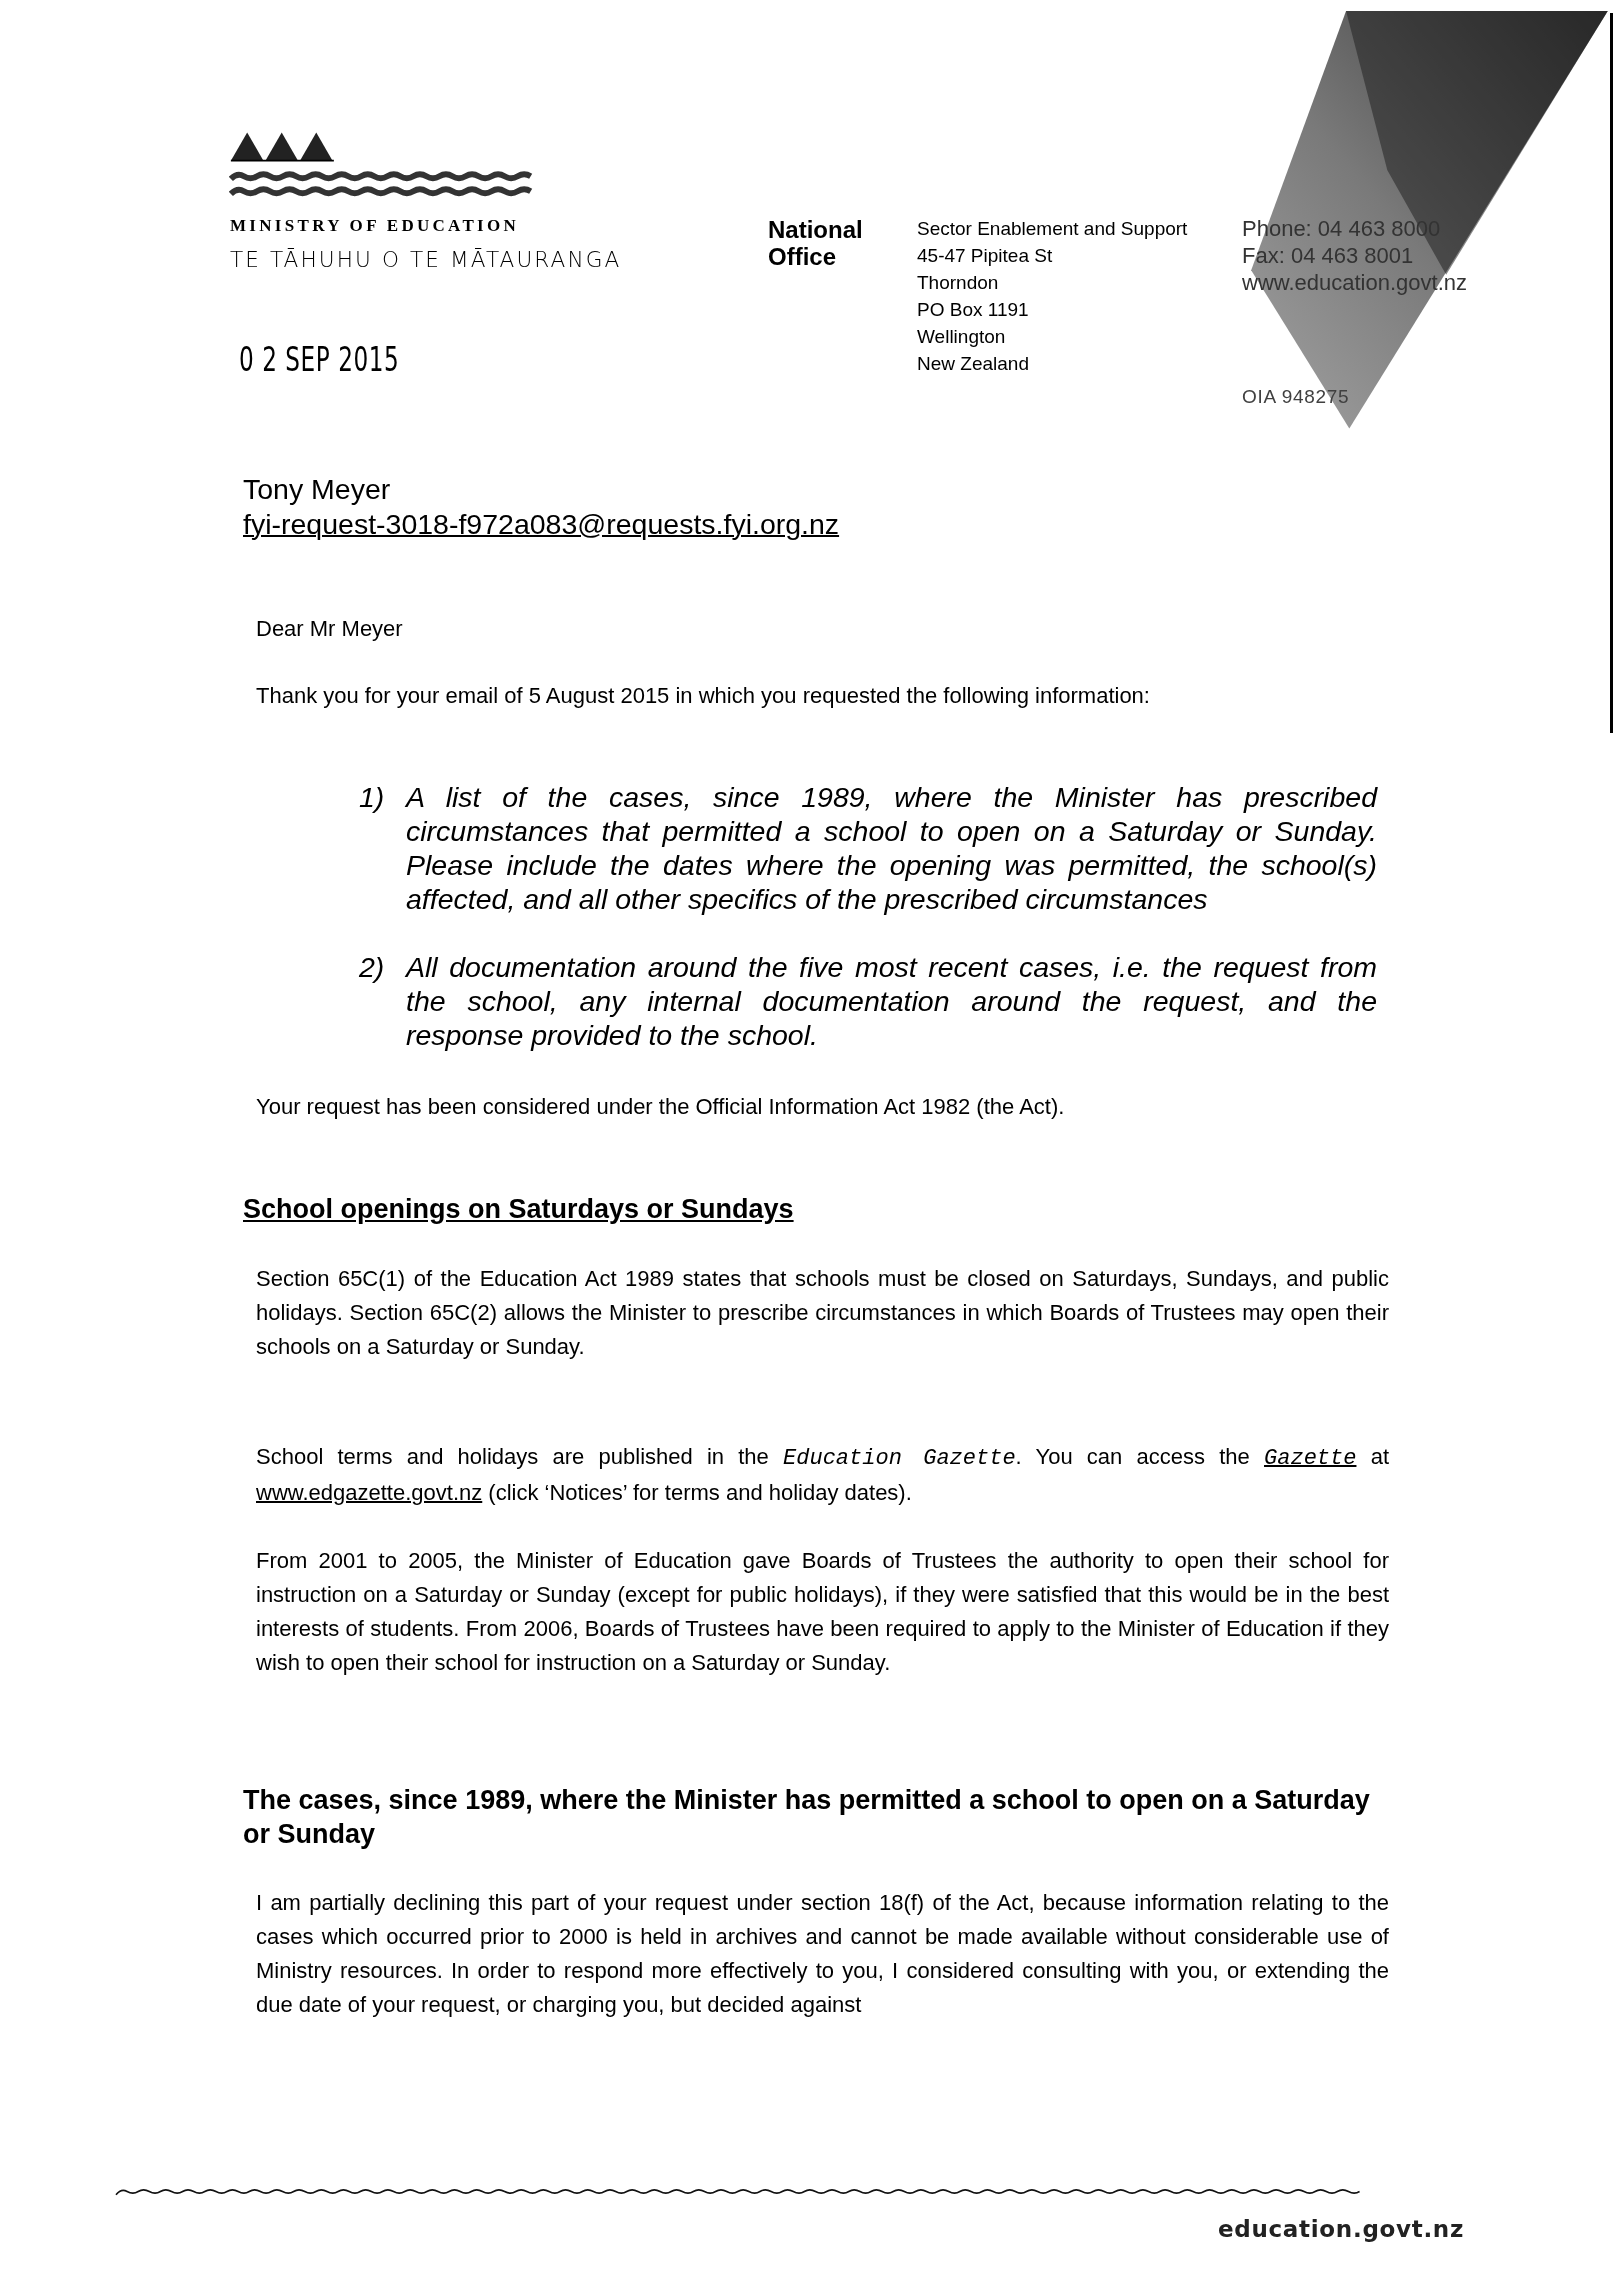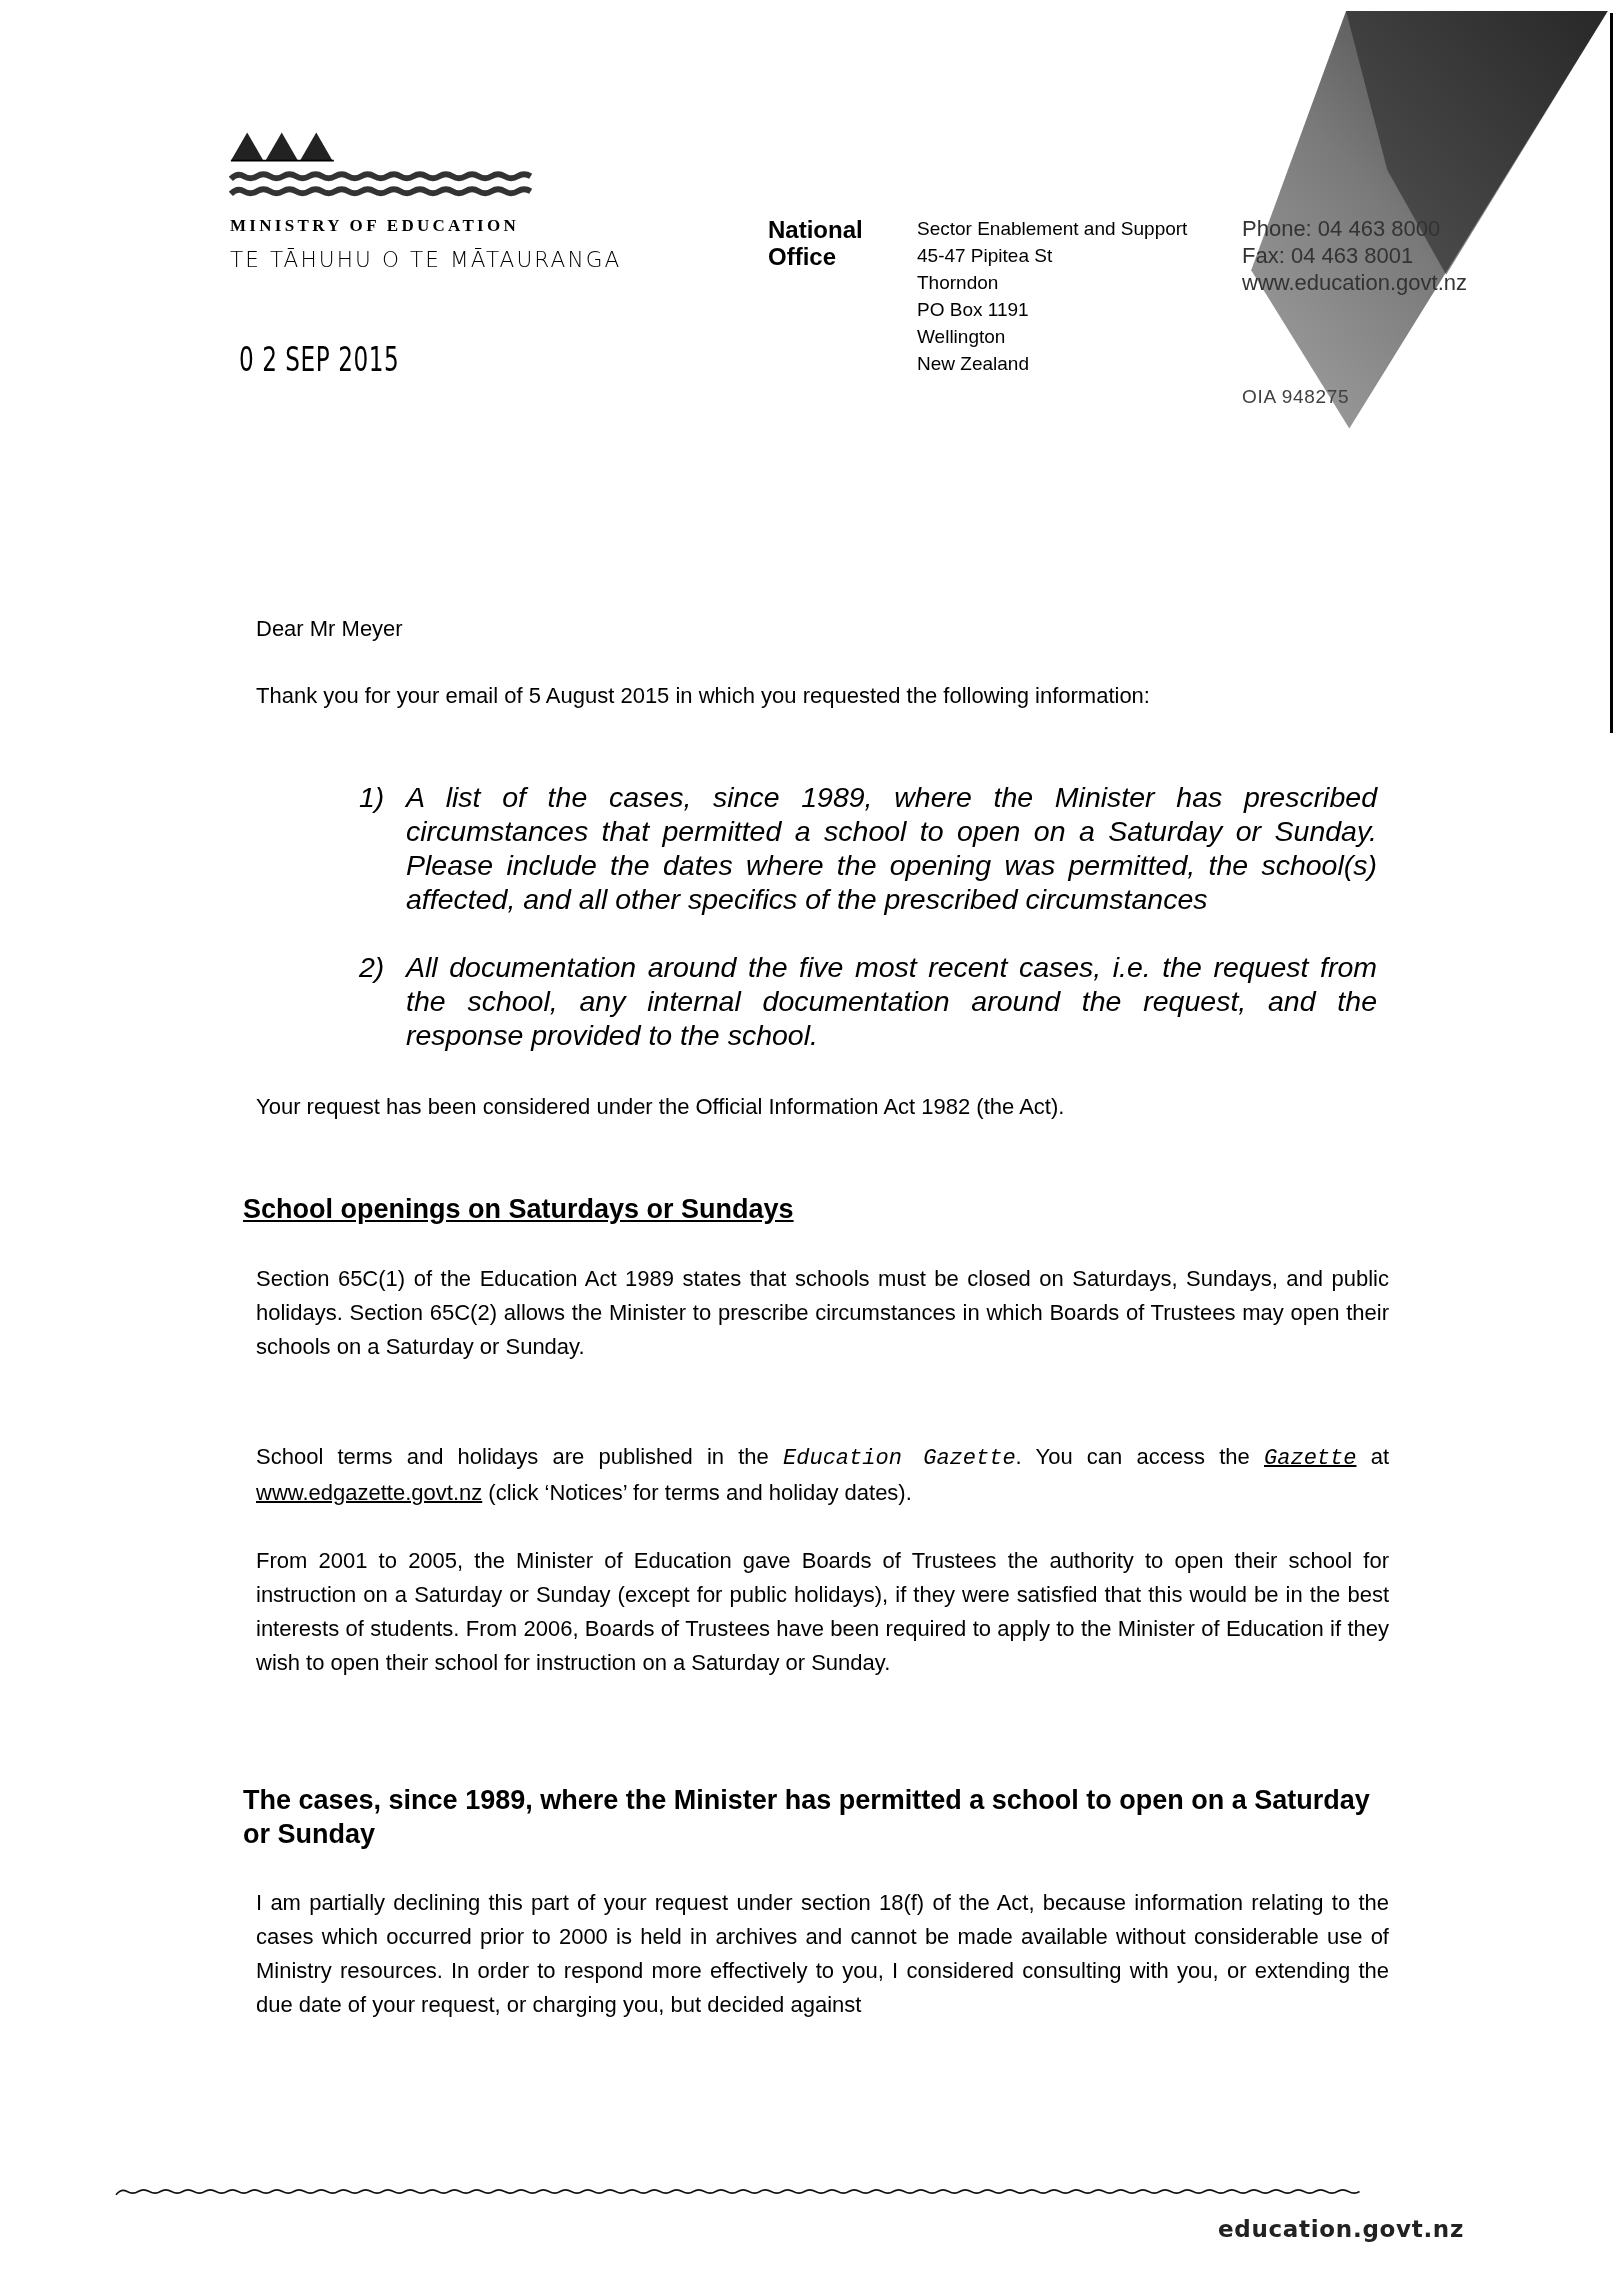--- a/index.html
+++ b/index.html
@@ -92,20 +92,22 @@
 <div class="contact">
   <div>Phone: 04 463 8000</div>
   <div>Fax: 04 463 8001</div>
   <div>www.education.govt.nz</div>
 </div>
 <div class="oia">OIA  948275</div>
 
 <div class="date-stamp">0 2  SEP 2015</div>
 
 <div class="recipient">
+  <div>Tony Meyer</div>
+  <a>fyi-request-3018-f972a083@requests.fyi.org.nz</a>
 </div>
 
 <div class="body-text salutation">Dear Mr Meyer</div>
 
 <div class="body-text" style="top:679px;">Thank you for your email of 5 August 2015 in which you requested the following information:</div>
 
 <div class="list" style="top:780px;">
   <div class="list-item">
     <span class="list-num">1)</span>
     <span class="list-text">A list of the cases, since 1989, where the Minister has prescribed circumstances that permitted a school to open on a Saturday or Sunday. Please include the dates where the opening was permitted, the school(s) affected, and all other specifics of the prescribed circumstances</span>

